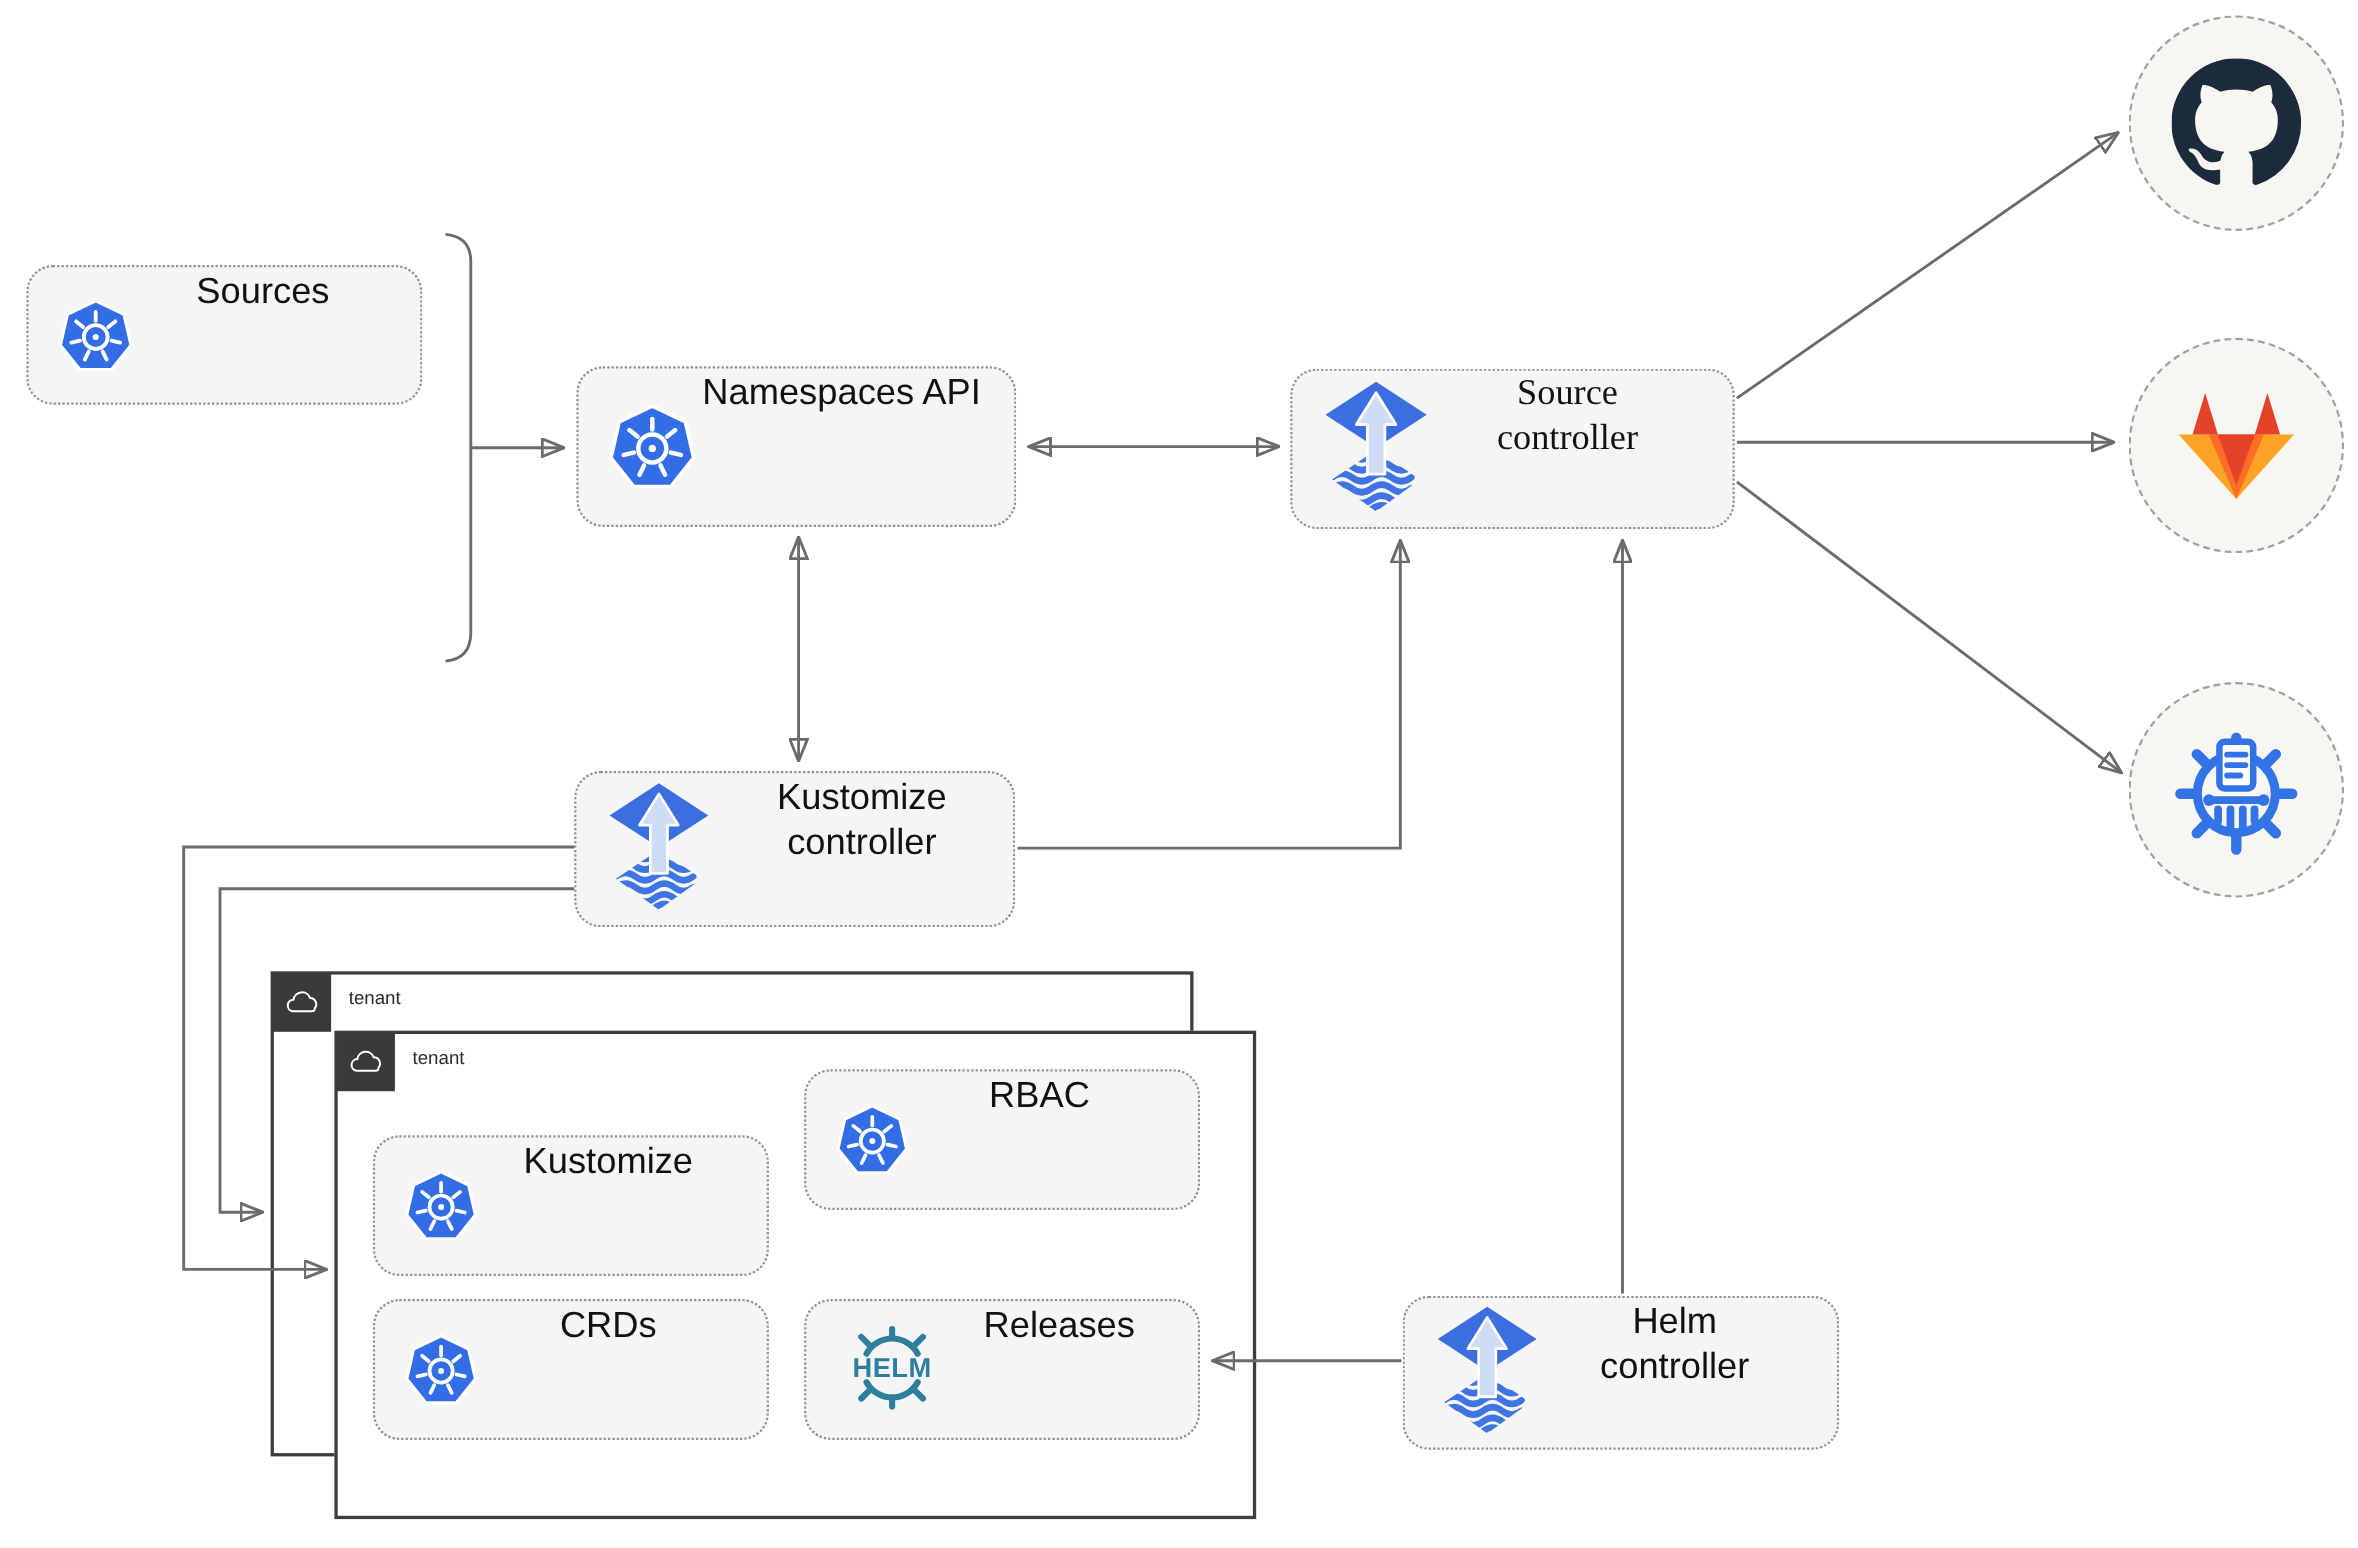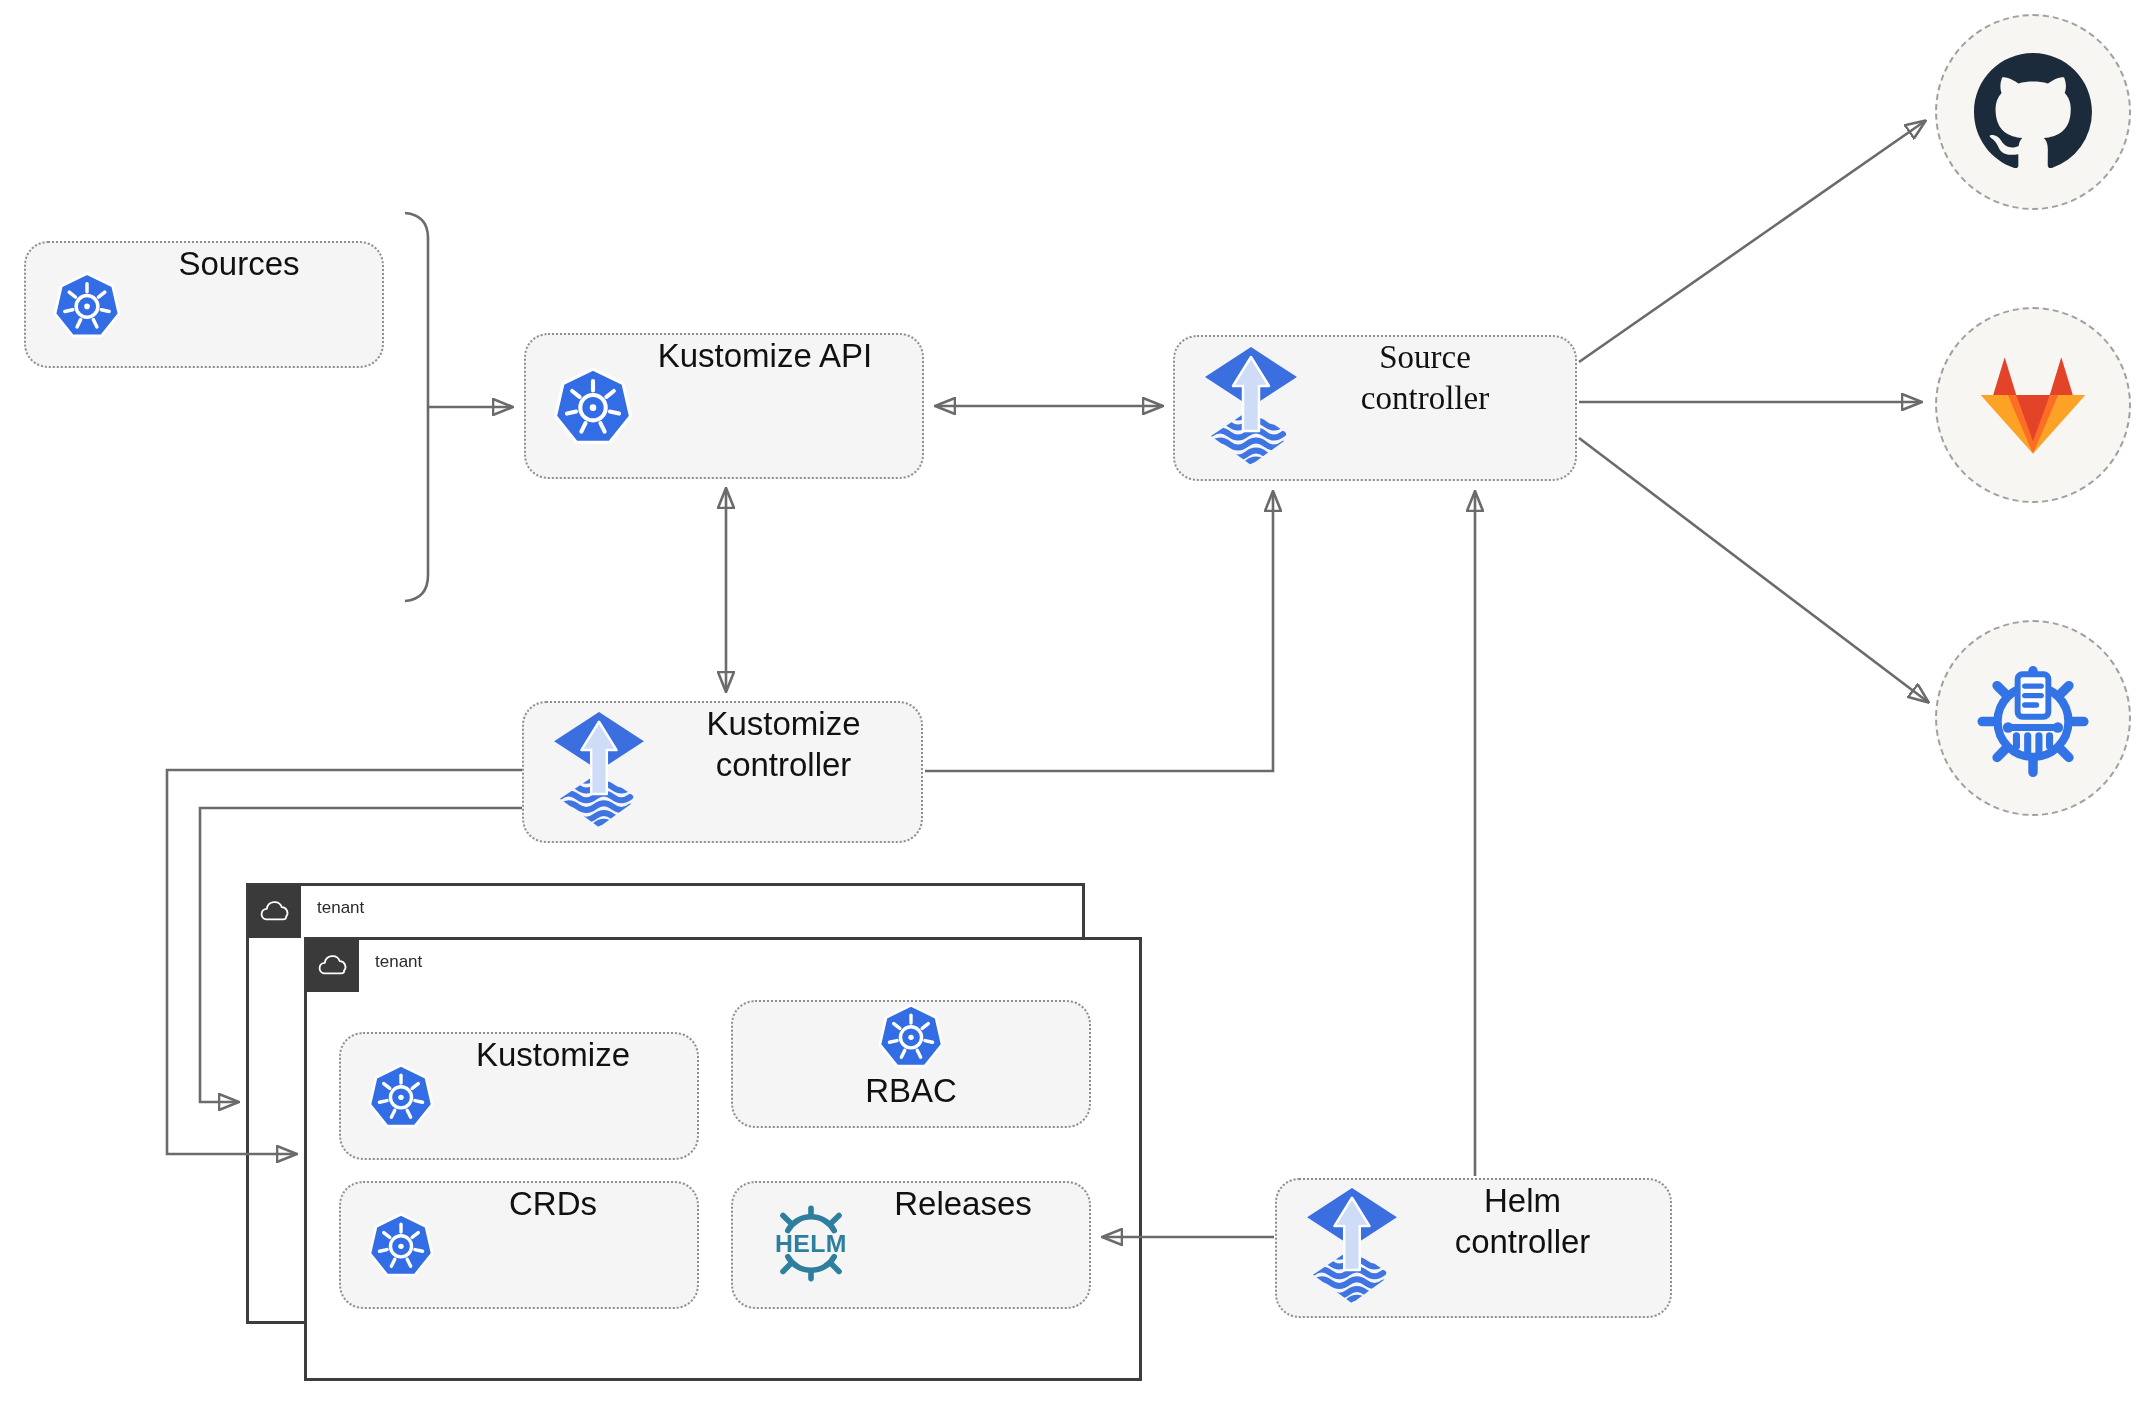--- a/index.html
+++ b/index.html
@@ -169,21 +169,21 @@
     <div class="nlabel">Sources</div>
   </div>
 
 
   <div class="node" style="left:524px;top:333px;width:400px;height:146px;">
     <span class="nicon">
       <svg width="82" height="82">
           <use href="#sym-k8s"></use>
         </svg>
       </span>
-    <div class="nlabel">Kustomize API</div>
+    <div class="nlabel">Namespaces API</div>
   </div>
 
   <div class="node" style="left:1173px;top:335px;width:404px;height:146px;font-family:Liberation Serif, serif;">
     <span class="nicon">
       <svg width="100" height="125">
           <use href="#sym-flux"></use>
         </svg>
       </span>
     <div class="nlabel">Source
 controller</div>
@@ -211,21 +211,21 @@
 
   <div class="node" style="left:339px;top:1032px;width:360px;height:128px;z-index:3;">
     <span class="nicon">
       <svg width="68" height="68">
           <use href="#sym-k8s"></use>
         </svg>
       </span>
     <div class="nlabel">Kustomize</div>
   </div>
 
-  <div class="node" style="left:731px;top:1000px;width:360px;height:128px;z-index:3;flex-direction:column;">
+  <div class="node" style="left:731px;top:972px;width:360px;height:128px;z-index:3;">
     <span class="nicon">
       <svg width="68" height="68">
           <use href="#sym-k8s"></use>
         </svg>
       </span>
     <div class="nlabel">RBAC</div>
   </div>
 
   <div class="node" style="left:339px;top:1181px;width:360px;height:128px;z-index:3;">
     <span class="nicon">

